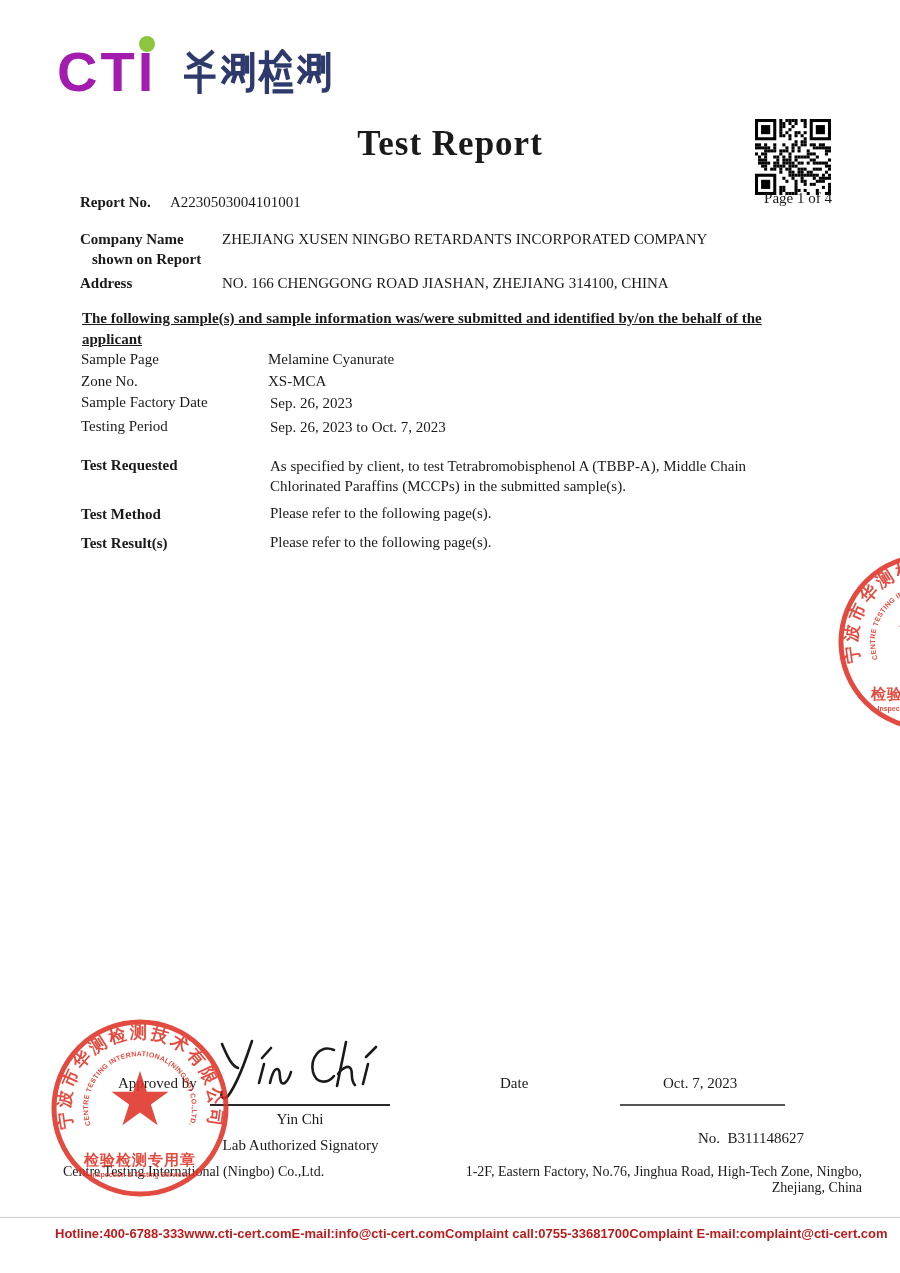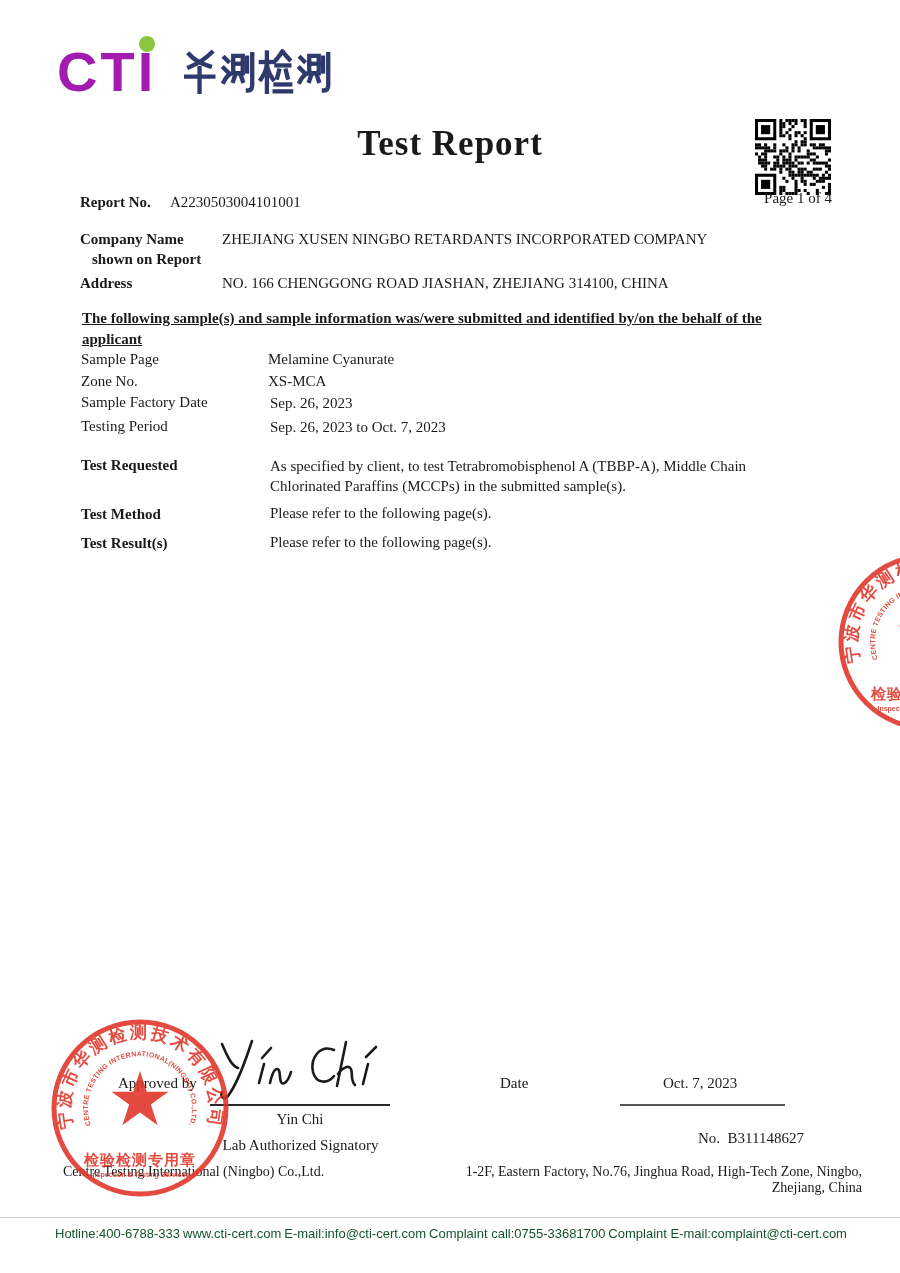--- a/index.html
+++ b/index.html
@@ -60,21 +60,21 @@
                   stroke-linecap:round; stroke-linejoin:round; }
   .center-col { text-align:center; font-size:15px; }
 
   
   .bottom-line { font-size:14px; }
   .footer-rule { left:0; top:1217px; width:900px; height:1px; background:#cccccc; }
   .footer-bar {
     left:55px; top:1226px; width:792px;
     display:flex; justify-content:space-between;
     font-family:"Liberation Sans","DejaVu Sans",sans-serif;
-    font-size:13px; color:#14532d; white-space:nowrap;
+    font-size:13px; color:#b91c1c; white-space:nowrap;font-weight:bold;
   }
 </style>
 </head>
 <body>
 
 <svg width="0" height="0" style="position:absolute" aria-hidden="true">
   <defs>
     <path id="arcCN" d="M 29.2 118.9 A 70 70 0 1 1 160.8 118.9" fill="none"></path>
     <path id="arcEN" d="M 46.1 112.8 A 52 52 0 1 1 143.9 112.8" fill="none"></path>
     <g id="seal">

